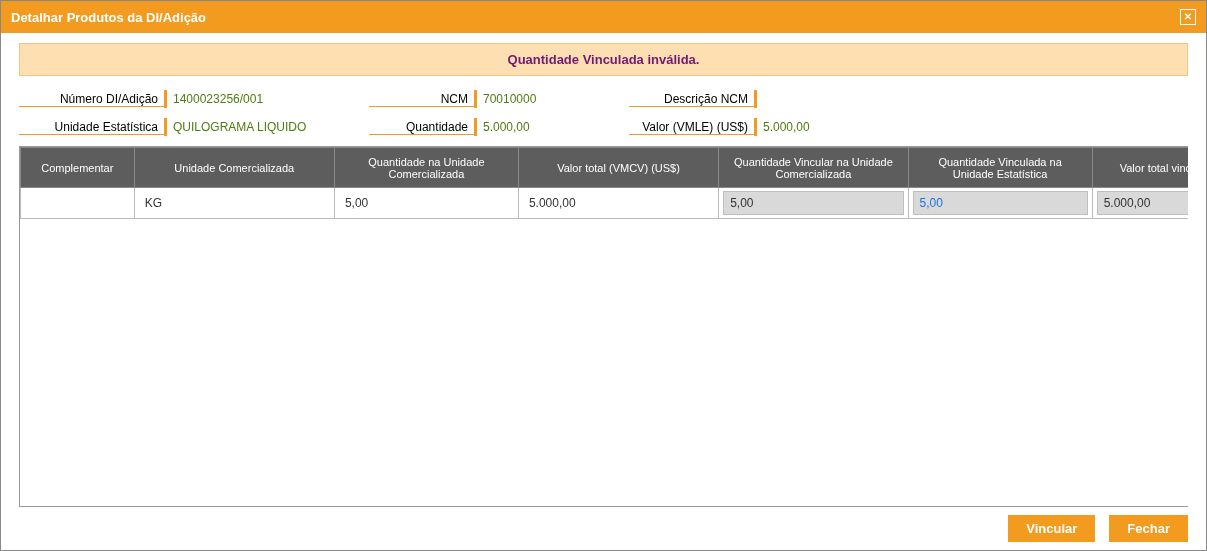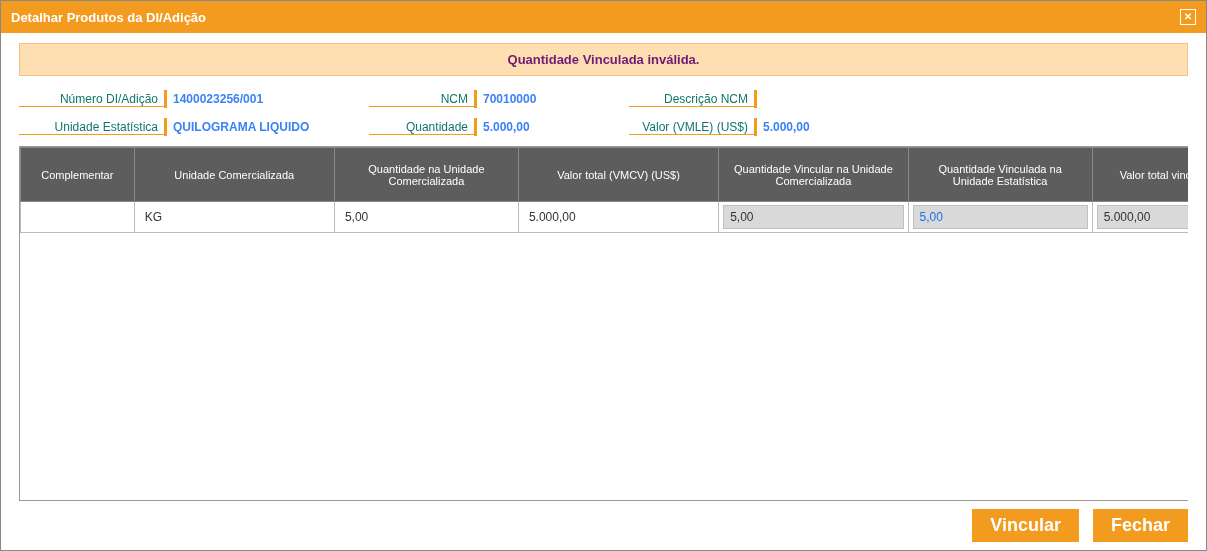--- a/index.html
+++ b/index.html
@@ -62,35 +62,34 @@
     display: grid;
     grid-template-columns: 350px 260px 1fr;
     row-gap: 10px;
     margin-bottom: 10px;
   }
   .field {
     display: flex;
     align-items: center;
   }
   .field .label {
-    color: #0f766e;
+    color: #000000;
     text-align: right;
     padding-right: 6px;
     min-width: 145px;
     border-bottom: 1px solid #f29b1f;
   }
   .field .sep {
     width: 3px;
     height: 18px;
     background: #f29b1f;
     margin-right: 6px;
   }
   .field .value {
-    color: #3b82f6;
-    font-weight: bold;
+    color: #4d7c0f;
   }
 
   .table-wrapper {
     flex: 1;
     overflow-x: scroll;
     overflow-y: hidden;
     border: 1px solid #999;
     border-right: none;
     position: relative;
   }
@@ -100,21 +99,21 @@
     table-layout: fixed;
   }
   thead th {
     background: #5d5d5d;
     color: #fff;
     font-weight: normal;
     font-size: 11px;
     padding: 6px 8px;
     border: 1px solid #888;
     text-align: center;
-    height: 54px;
+    height: 40px;
     vertical-align: middle;
   }
   tbody td {
     border: 1px solid #bbb;
     padding: 0 10px;
     height: 30px;
     font-size: 12px;
     color: #333;
     background: #fff;
     vertical-align: middle;
@@ -140,21 +139,21 @@
     display: flex;
     justify-content: flex-end;
     gap: 14px;
     padding-top: 8px;
   }
   .btn {
     background: #f29b1f;
     color: #fff;
     border: none;
     padding: 6px 18px;
-    font-size: 18px;
+    font-size: 13px;
     font-weight: bold;
     cursor: pointer;
   }
 
   
   .table-wrapper::-webkit-scrollbar { height: 16px; }
   .table-wrapper::-webkit-scrollbar-track { background: #eaeaea; border: 1px solid #bbb;}
   .table-wrapper::-webkit-scrollbar-thumb { background: #cfcfcf; border: 1px solid #999;}
 </style>
 </head>

